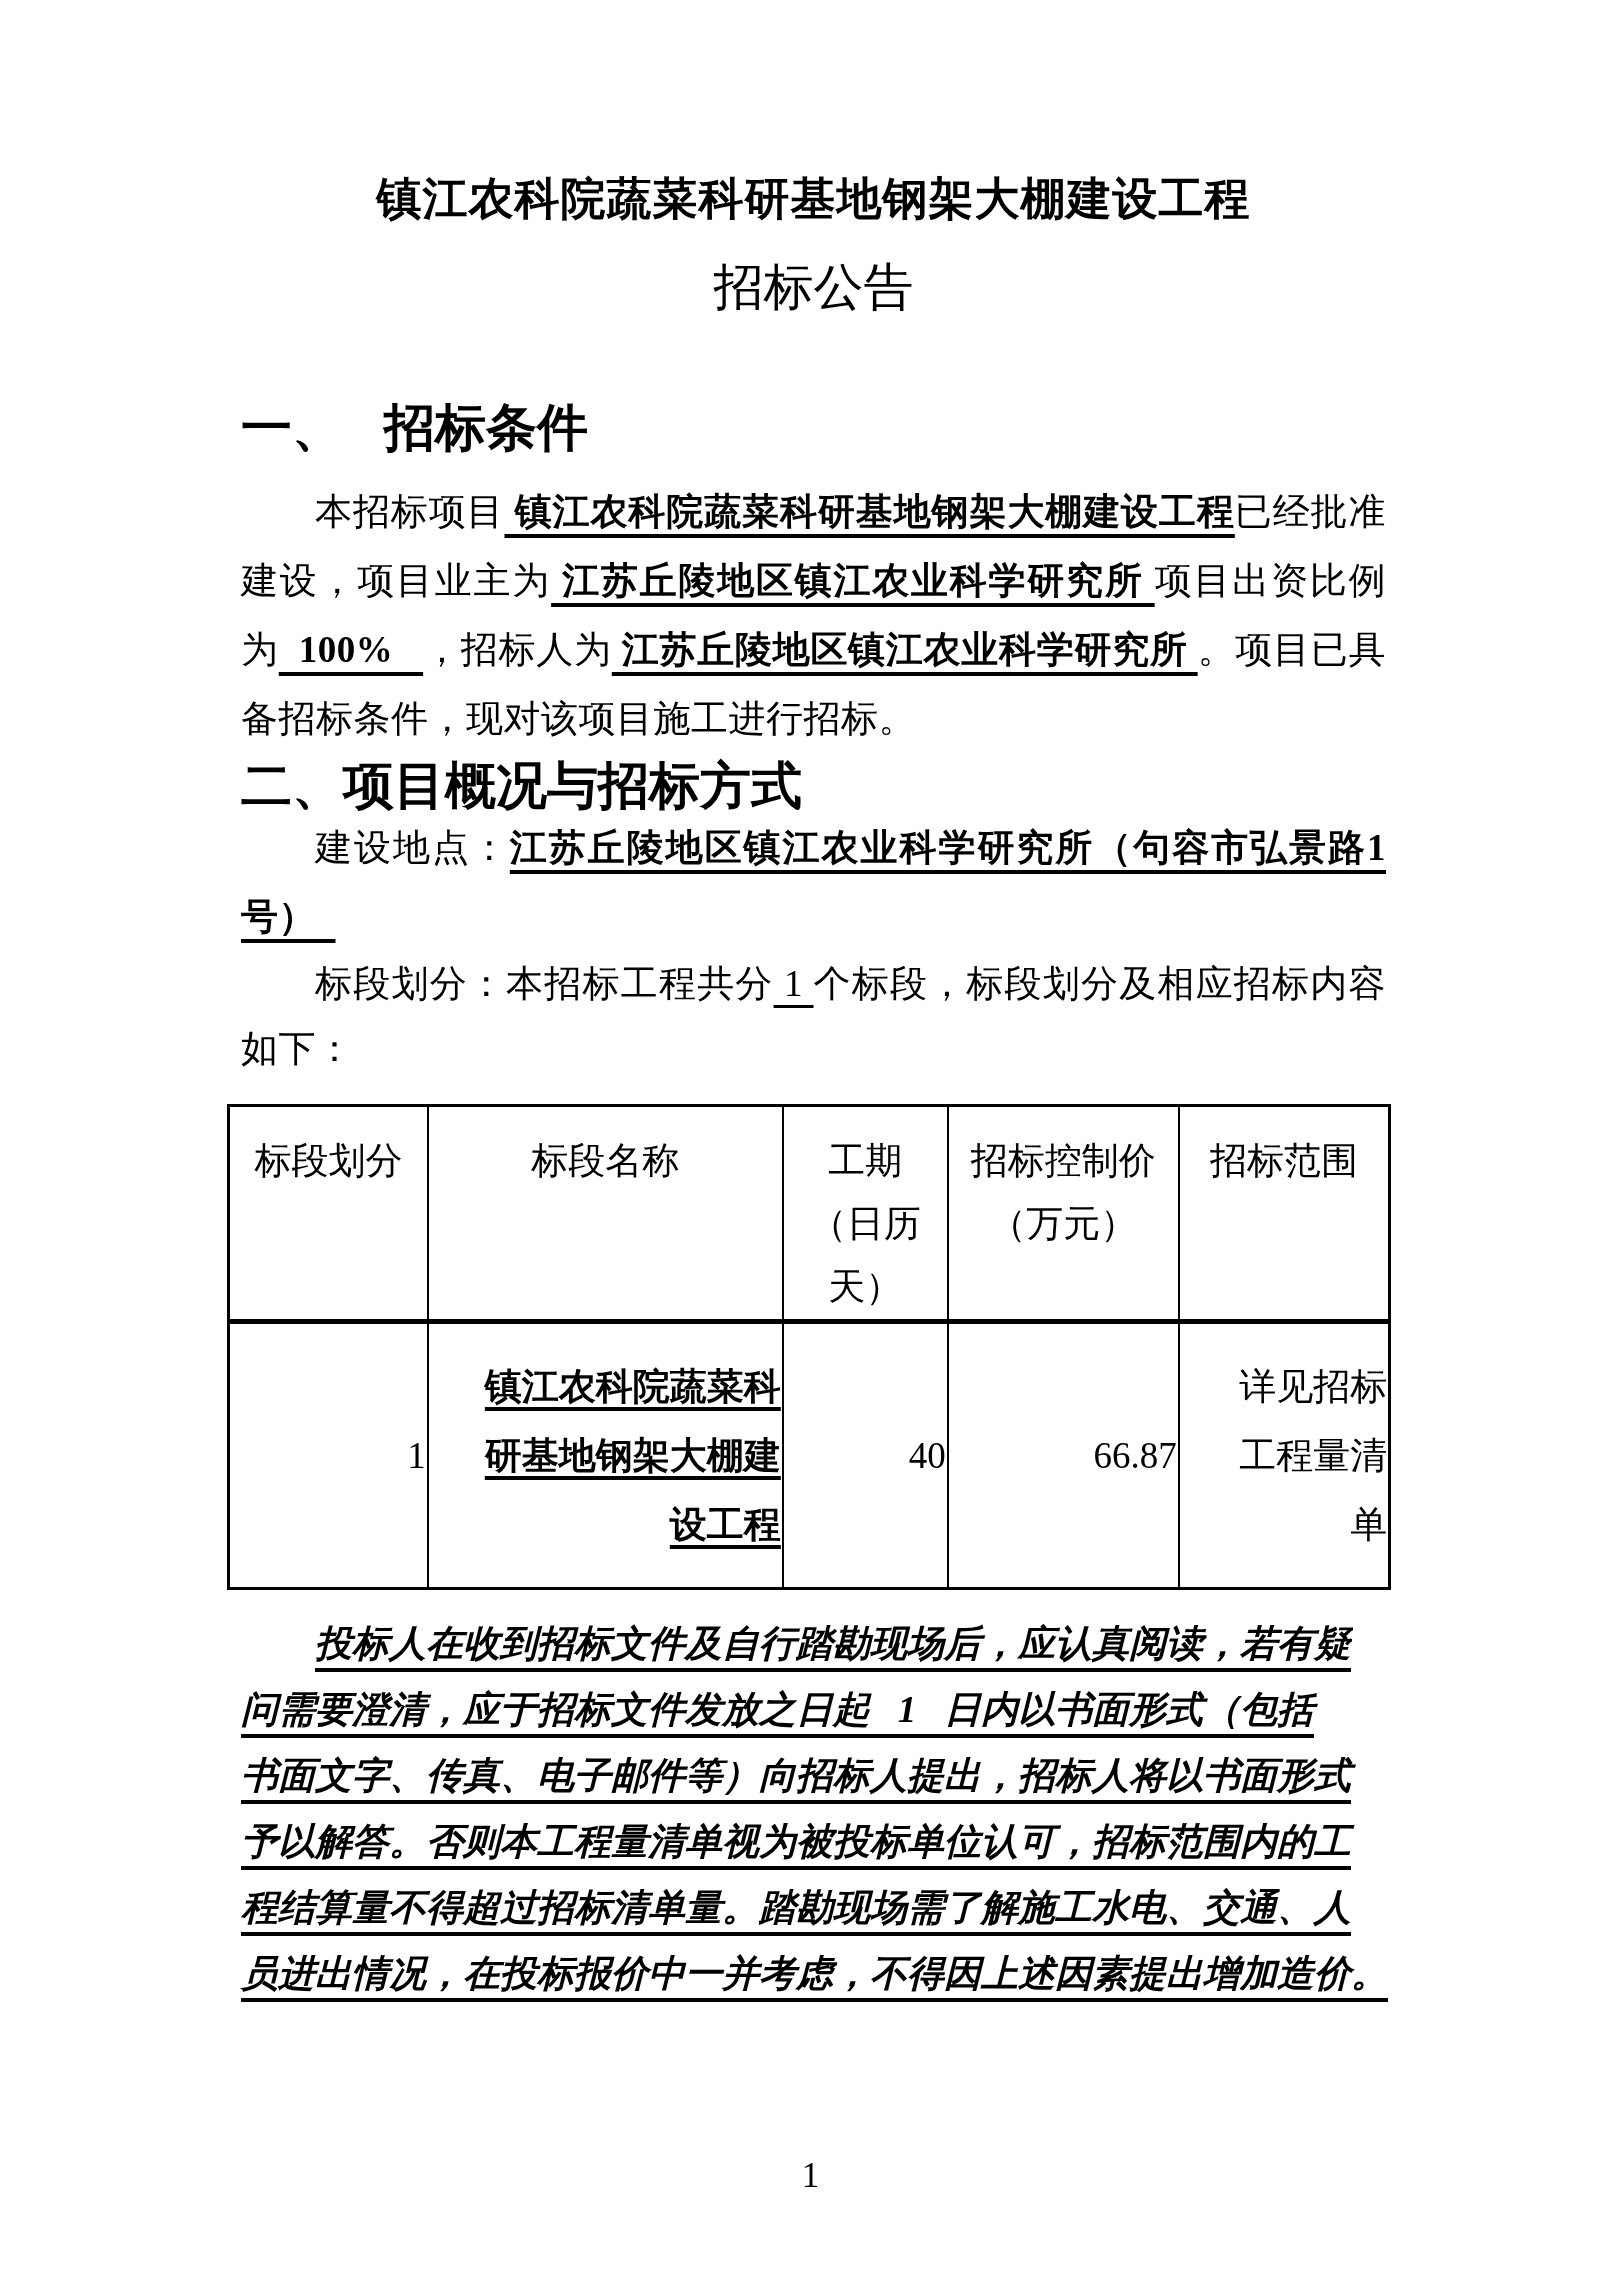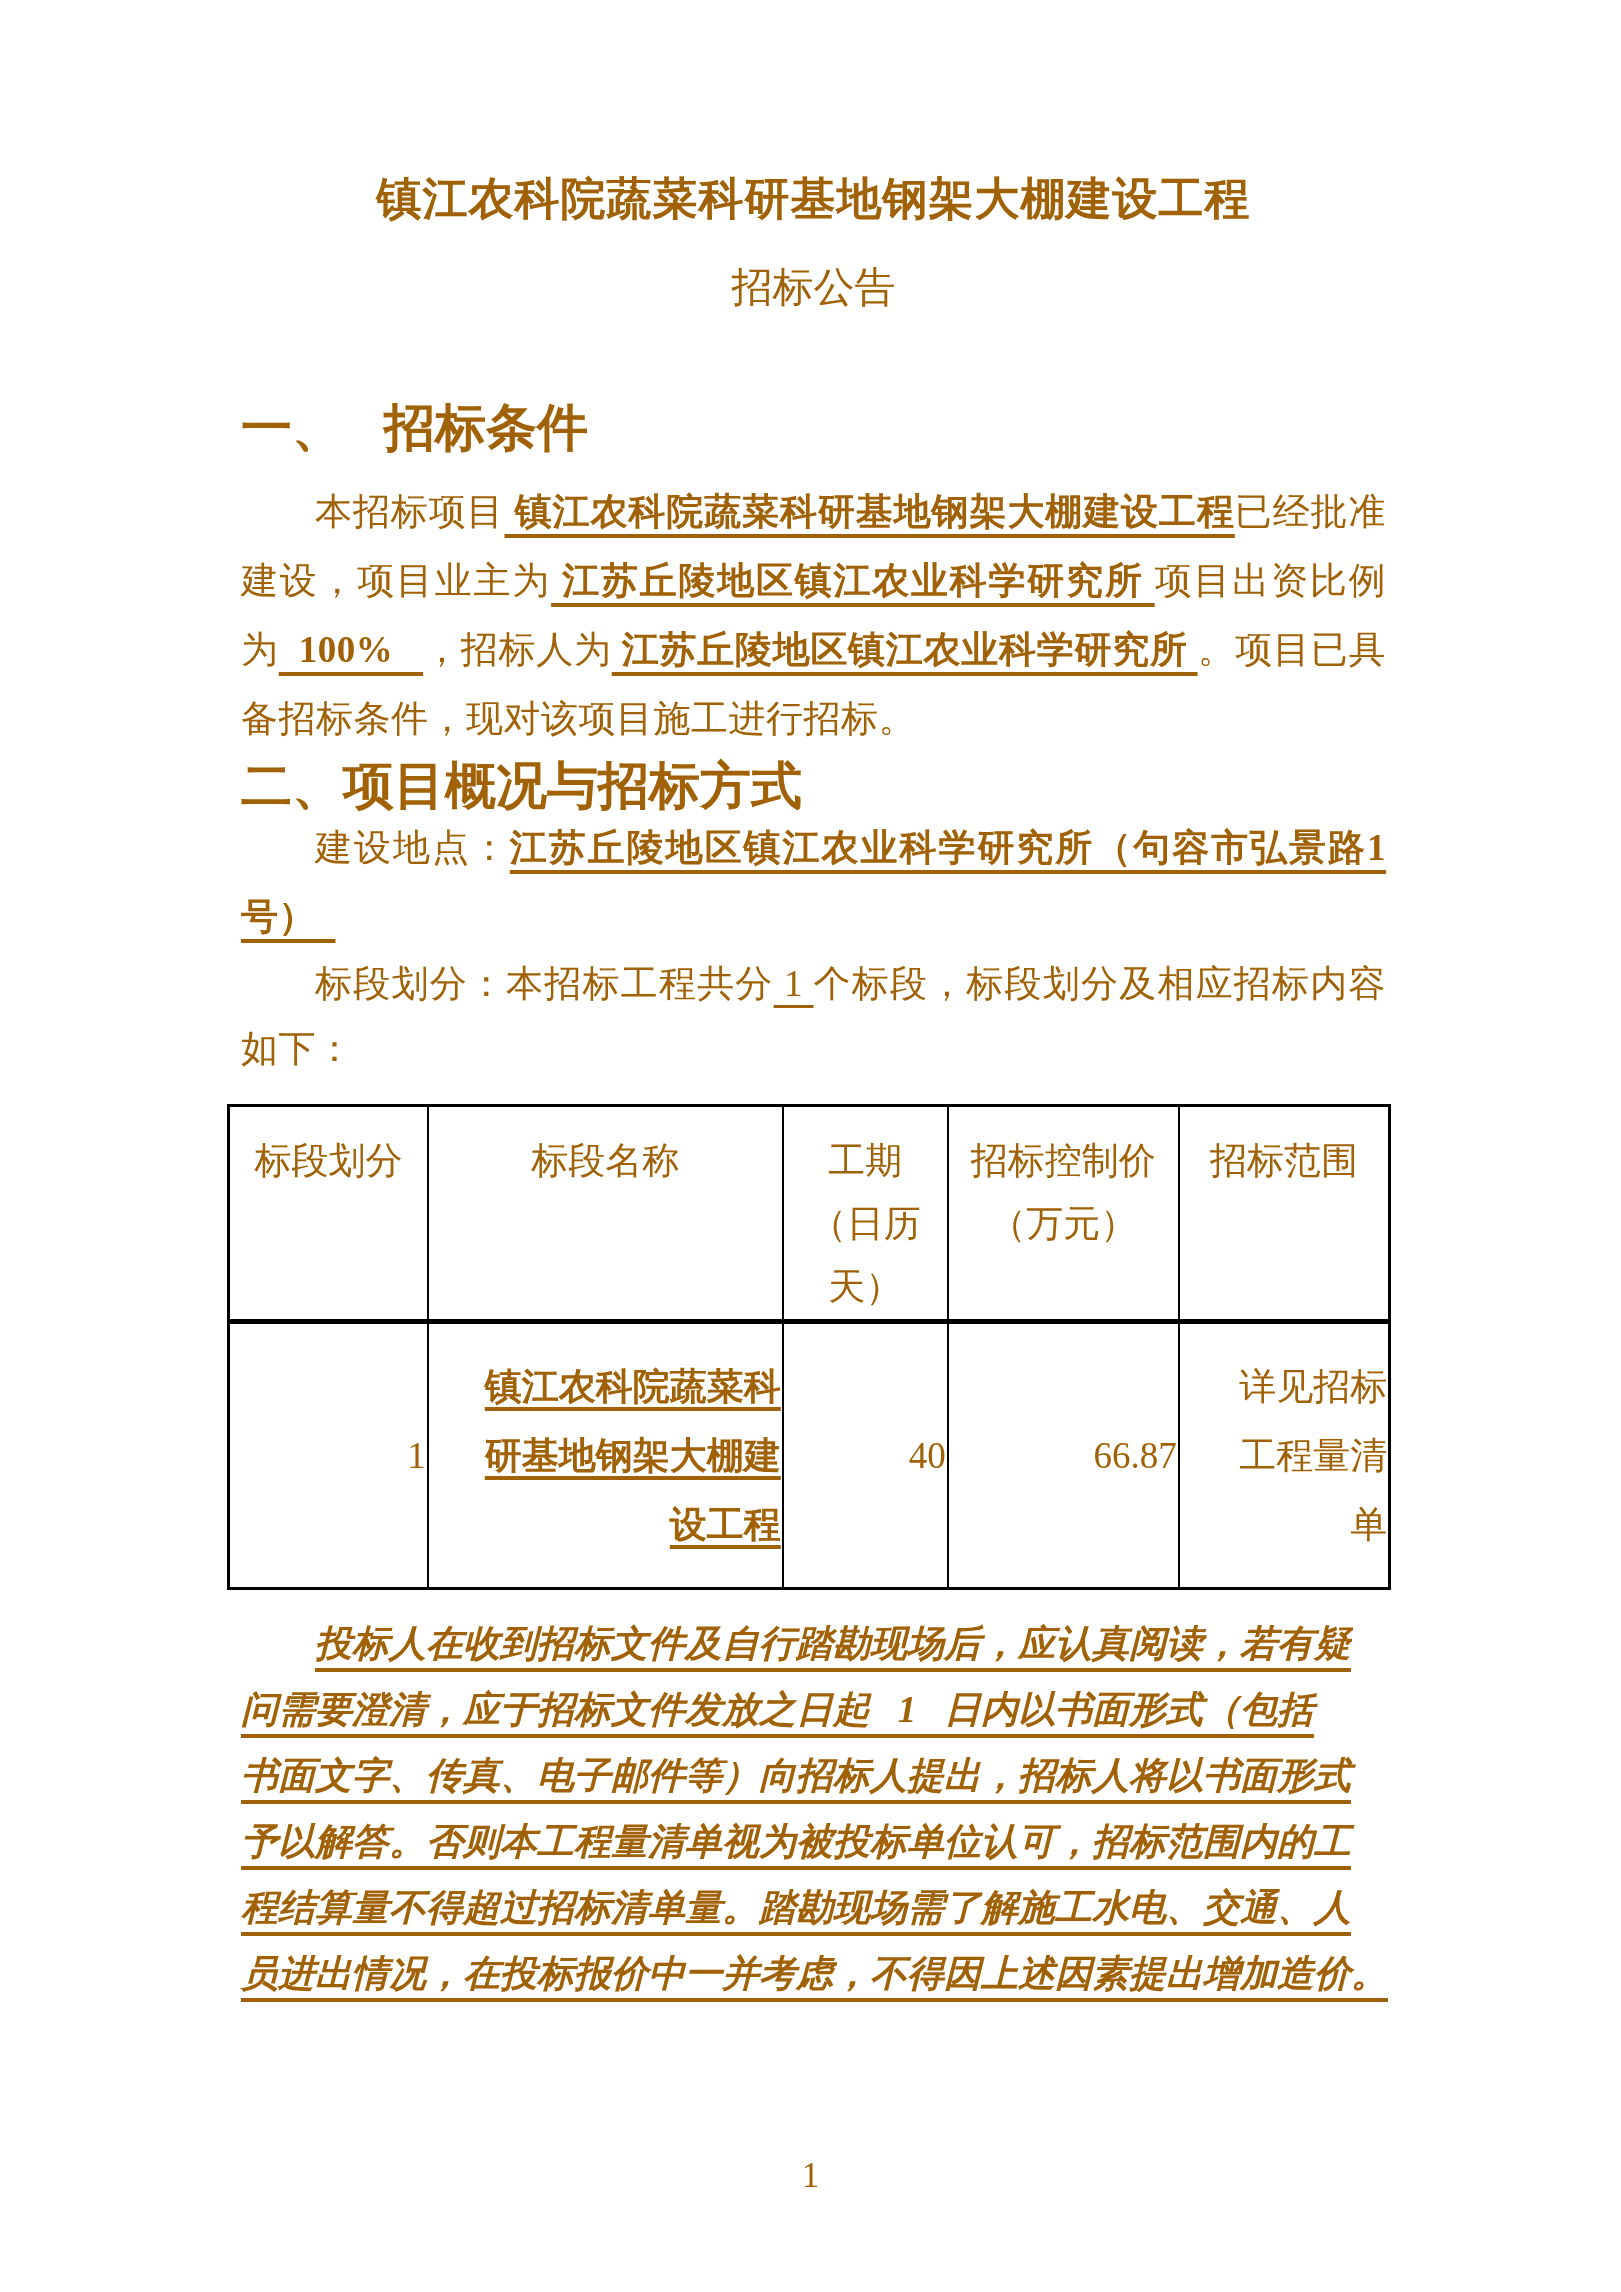--- a/index.html
+++ b/index.html
@@ -5,41 +5,41 @@
   html, body {
     margin: 0;
     padding: 0;
     background: #ffffff;
   }
   .page {
     position: relative;
     width: 1621px;
     height: 2293px;
     background: #ffffff;
-    color: #a16207;
+    color: #000000;
     font-family: "Liberation Serif", "DejaVu Serif", serif;
     overflow: hidden;
   }
   .content {
     padding: 0 235px 0 241px; 
   }
   .doc-title {
     margin: 0;
     padding-top: 169px;
     text-align: center;
     font-size: 45px;
     font-weight: bold;
     line-height: 61px;
     letter-spacing: 1px;
   }
   .doc-subtitle {
     margin: 0;
     margin-top: 29px;
     text-align: center;
-    font-size: 41px;
+    font-size: 50px;
     font-weight: normal;
     line-height: 57px;
   }
   .sec-heading {
     margin-top: 86px;
     font-size: 51px;
     font-weight: bold;
     line-height: 53px;
   }
   .sec-heading.second {

